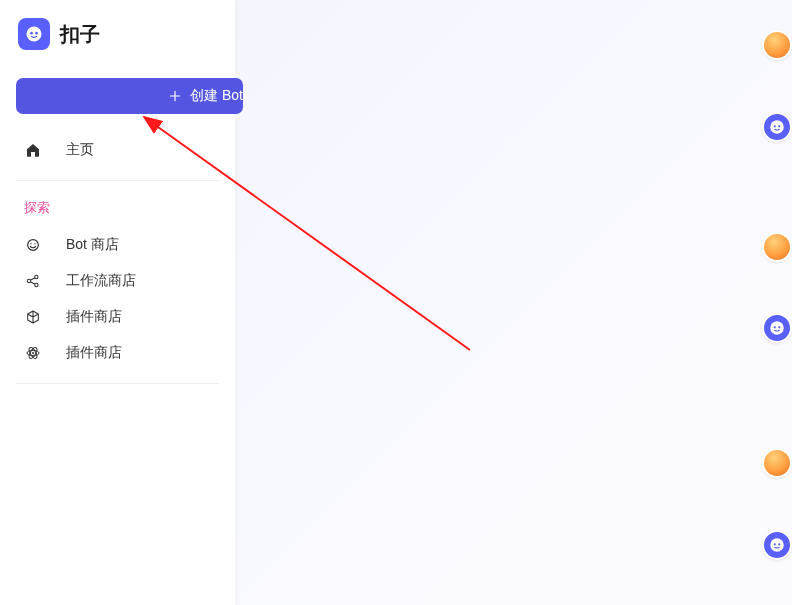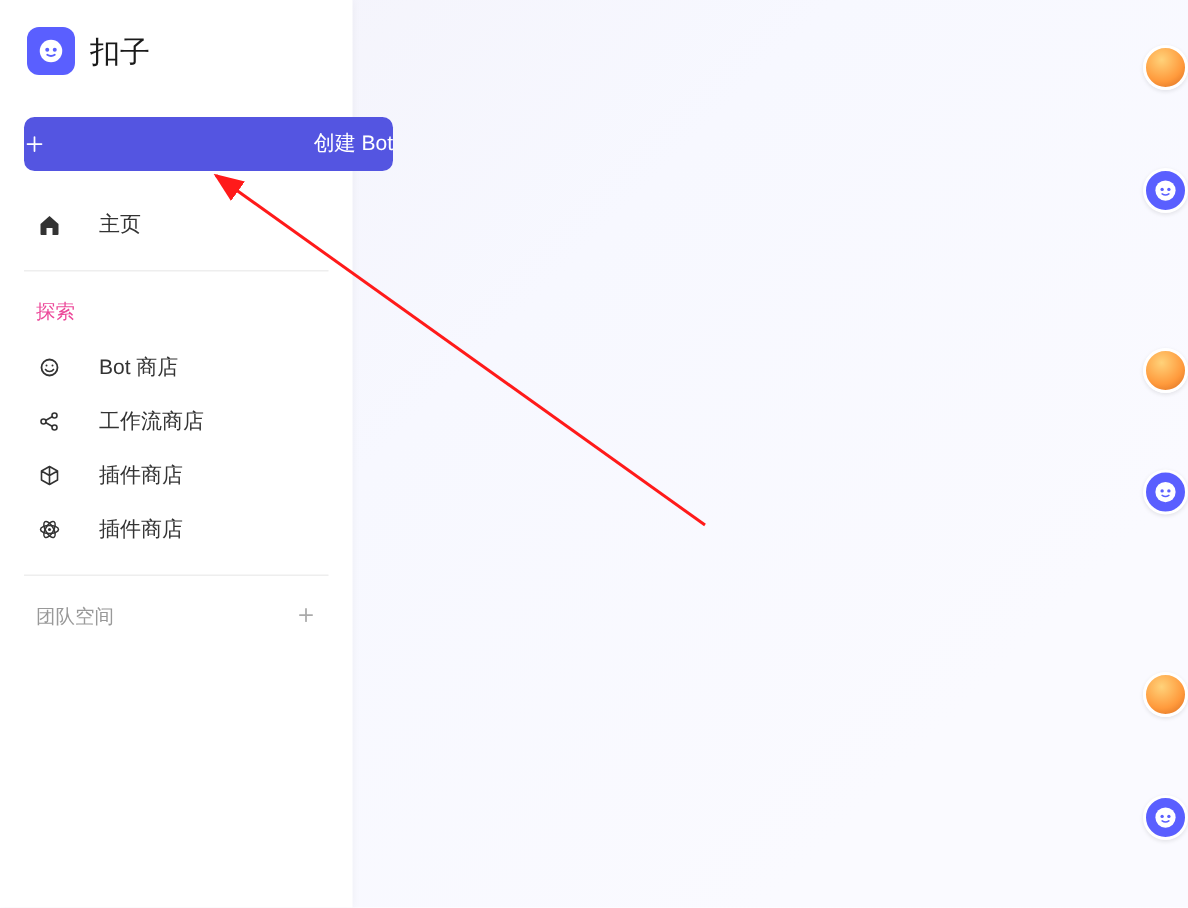--- a/index.html
+++ b/index.html
@@ -35,35 +35,35 @@
       width: 32px;
       height: 32px;
       background: #5a5fff;
       border-radius: 8px;
       display: flex;
       align-items: center;
       justify-content: center;
     }
     .app-name {
       font-size: 20px;
-      font-weight: 400;
+      font-weight: 700;
       color: #1a1a1a;
     }
     .create-btn {
-      width: 246px;
+      width: 227px;
       height: 36px;
       background: #5455e1;
       border: none;
       border-radius: 7px;
       color: #ffffff;
       font-size: 14px;
       font-weight: 500;
       display: flex;
       align-items: center;
-      justify-content: space-between;
+      justify-content: flex-end;
       gap: 8px;
       cursor: pointer;
       margin-bottom: 18px;
     }
     .plus-icon {
       font-size: 16px;
       display: inline-flex;
     }
     .nav-item {
       display: flex;
@@ -230,28 +230,20 @@
           <ellipse cx="12" cy="12" rx="9" ry="4" stroke="#333" stroke-width="1.5" fill="none" transform="rotate(60 12 12)"></ellipse>
           <ellipse cx="12" cy="12" rx="9" ry="4" stroke="#333" stroke-width="1.5" fill="none" transform="rotate(120 12 12)"></ellipse>
           <circle cx="12" cy="12" r="1.5" fill="#333"></circle>
         </svg>
     </span>
     <span>插件商店</span>
   </div>
 
   <div class="divider"></div>
 
-  <div class="team-row">
-    <span class="team-title">团队空间</span>
-    <span class="add-team">
-      <svg width="14" height="14" viewBox="0 0 24 24">
-          <path d="M12 5v14M5 12h14" stroke="#aaa" stroke-width="2" stroke-linecap="round"></path>
-        </svg>
-    </span>
-  </div>
 </div>
 
 <div class="right-rail">
   <div class="avatar-slot avatar-user" style="top:30px"></div>
   <div class="avatar-slot avatar-brand" style="top:112px">
     <svg viewBox="0 0 24 24">
         <circle cx="12" cy="12" r="9" fill="#fff"></circle>
         <circle cx="9" cy="11" r="1.5" fill="#5a5fff"></circle>
         <circle cx="15" cy="11" r="1.5" fill="#5a5fff"></circle>
         <path d="M9 15q3 2 6 0" stroke="#5a5fff" stroke-width="1.4" fill="none" stroke-linecap="round"></path>

